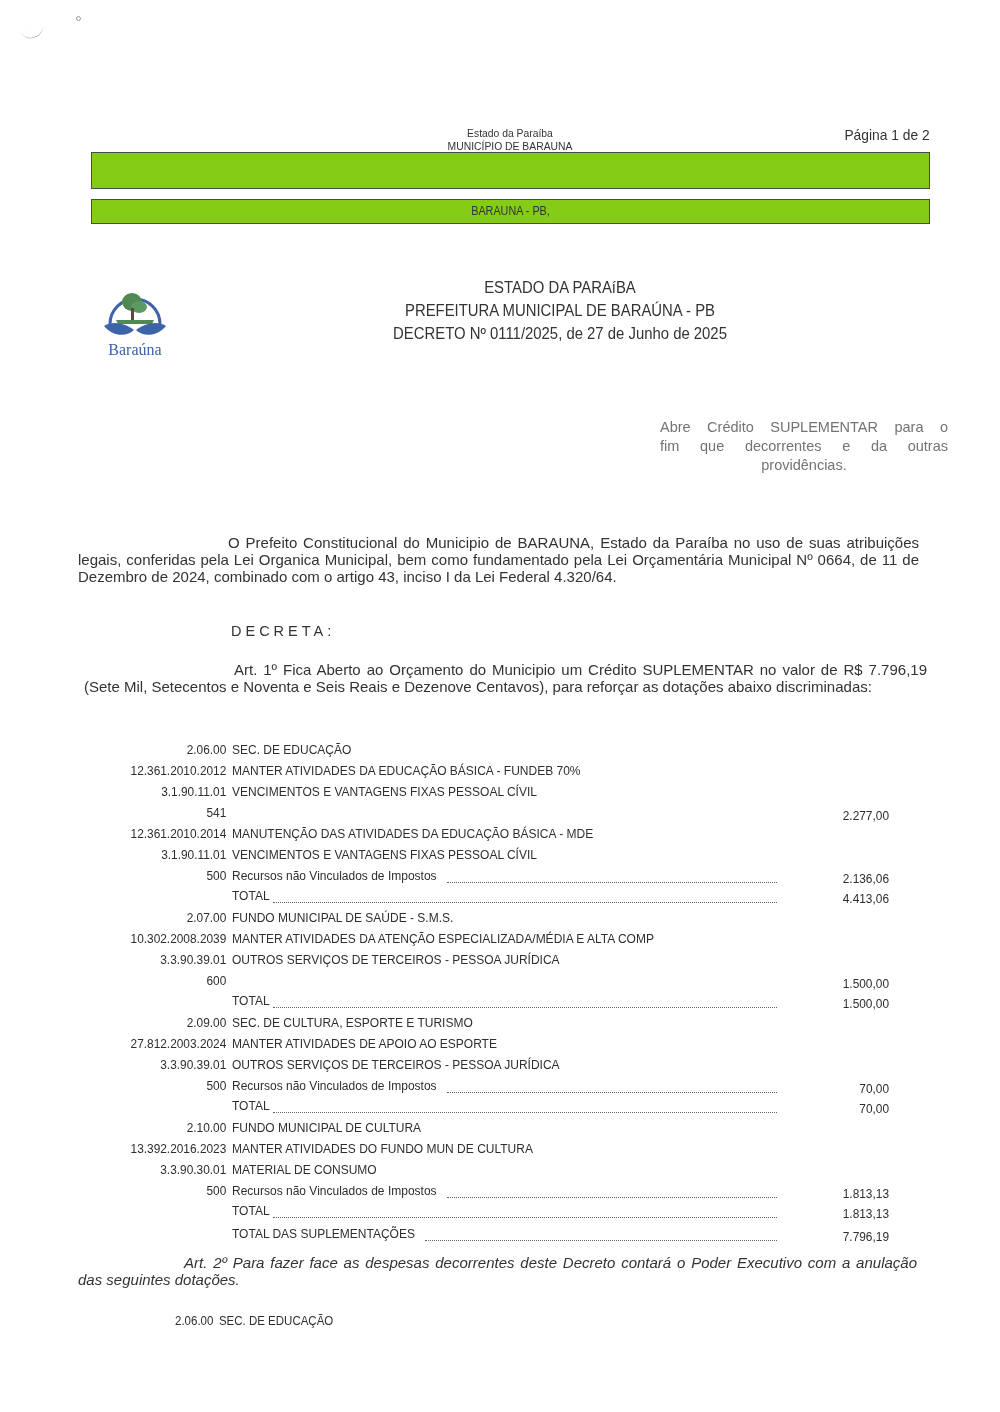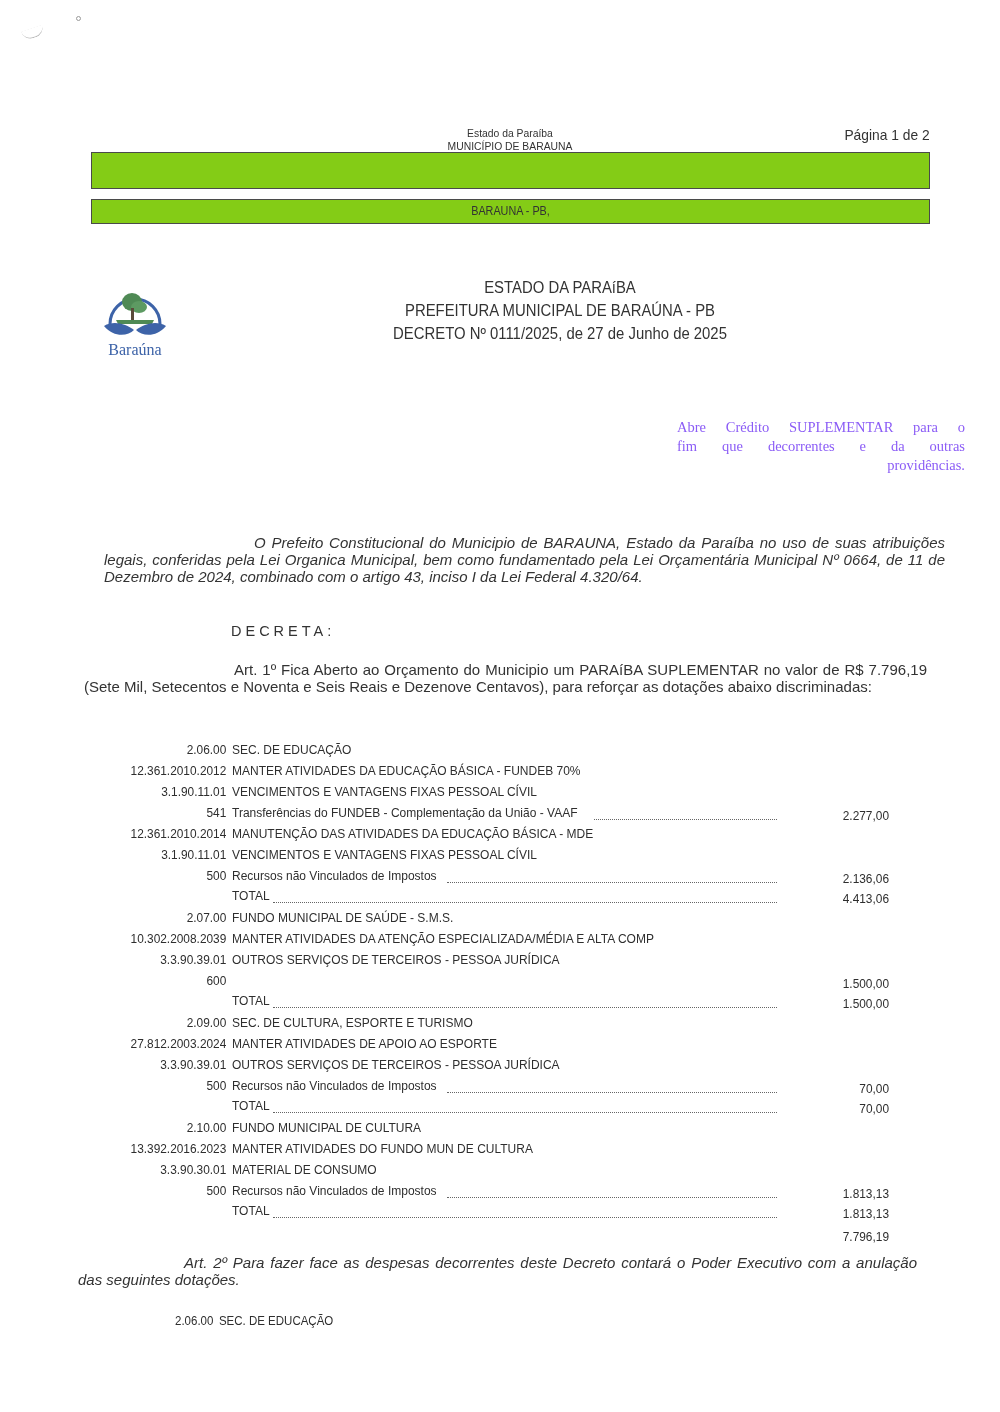--- a/index.html
+++ b/index.html
@@ -50,31 +50,31 @@
 
     
     .title-block {
       left: 340px; top: 276px; width: 440px; text-align: center;
       font-size: 16px; line-height: 23px; color: #333;
     }
     .title-block div { transform: scaleX(0.93); }
 
     
     .ementa {
-      left: 677px; top: 418px; width: 288px; font-size: 14.5px; line-height: 19px;
-      text-align: justify; color: #8b5cf6; font-family: Liberation Serif, serif;
-    }
-    .ementa .last { text-align: right; }
+      left: 660px; top: 418px; width: 288px; font-size: 14.5px; line-height: 19px;
+      text-align: justify; color: #737373;
+    }
+    .ementa .last { text-align: center; }
 
     .para {
       font-size: 15px; line-height: 17px; color: #333; text-align: justify;
       text-align-last: left;
     }
     .para .indent { display: inline-block; width: 150px; }
-    .intro { left: 104px; top: 534px; width: 841px; font-style: italic; }
+    .intro { left: 78px; top: 534px; width: 841px; }
     .art1 { left: 84px; top: 661px; width: 843px; }
     .art2 { left: 78px; top: 1254px; width: 839px; font-style: italic; }
 
     .decreta {
       left: 231px; top: 623px; font-size: 14.5px; letter-spacing: 4px; color: #333;
     }
 
     
     .budget { left: 100px; top: 741px; width: 800px; font-size: 12.5px; color: #2e2e2e; }
     .brow {
@@ -143,41 +143,37 @@
 <div class="abs ementa">
   <div style="text-align:justify;text-align-last:justify">Abre Crédito SUPLEMENTAR para o</div>
   <div style="text-align:justify;text-align-last:justify">fim que decorrentes e da outras</div>
   <div class="last">providências.</div>
 </div>
 
 <div class="abs para intro"><span class="indent"></span><span>O Prefeito Constitucional do Municipio de BARAUNA, Estado da Paraíba no uso de suas atribuições legais, conferidas pela Lei Organica Municipal, bem como fundamentado pela Lei Orçamentária Municipal Nº 0664, de 11 de Dezembro de 2024, combinado com o artigo 43, inciso I da Lei Federal 4.320/64.</span></div>
 
 <div class="abs decreta">DECRETA:</div>
 
-<div class="abs para art1"><span class="indent"></span><span>Art. 1º Fica Aberto ao Orçamento do Municipio um PARAíBA SUPLEMENTAR no valor de R$ 7.796,19 (Sete Mil, Setecentos e Noventa e Seis Reais e Dezenove Centavos), para reforçar as dotações abaixo discriminadas:</span></div>
+<div class="abs para art1"><span class="indent"></span><span>Art. 1º Fica Aberto ao Orçamento do Municipio um Crédito SUPLEMENTAR no valor de R$ 7.796,19 (Sete Mil, Setecentos e Noventa e Seis Reais e Dezenove Centavos), para reforçar as dotações abaixo discriminadas:</span></div>
 
 <div class="abs budget">
   <div class="brow" style="top:0px">
       <span class="code">2.06.00</span>
       <span class="desc">SEC. DE EDUCAÇÃO</span>
     </div>
   <div class="brow" style="top:21px">
       <span class="code">12.361.2010.2012</span>
       <span class="desc">MANTER ATIVIDADES DA EDUCAÇÃO BÁSICA - FUNDEB 70%</span>
     </div>
   <div class="brow" style="top:42px">
       <span class="code">3.1.90.11.01</span>
       <span class="desc">VENCIMENTOS E VANTAGENS FIXAS PESSOAL CÍVIL</span>
     </div>
   <div class="brow" style="top:63px">
       <span class="code">541</span>
-      <span class="leader">
-        <span class="desc">Transferências do FUNDEB - Complementação da União - VAAF</span>
-        <span class="dots"></span>
-      </span>
       <span class="amount lower">2.277,00</span>
     </div>
   <div class="brow" style="top:84px">
       <span class="code">12.361.2010.2014</span>
       <span class="desc">MANUTENÇÃO DAS ATIVIDADES DA EDUCAÇÃO BÁSICA - MDE</span>
     </div>
   <div class="brow" style="top:105px">
       <span class="code">3.1.90.11.01</span>
       <span class="desc">VENCIMENTOS E VANTAGENS FIXAS PESSOAL CÍVIL</span>
     </div>
@@ -275,20 +271,24 @@
   <div class="brow" style="top:461px">
       <span class="code"></span>
       <span class="leader">
         <span class="desc">TOTAL</span>
         <span class="dots"></span>
       </span>
       <span class="amount lower">1.813,13</span>
     </div>
   <div class="brow" style="top:484px">
       <span class="code"></span>
+      <span class="leader">
+        <span class="desc">TOTAL DAS SUPLEMENTAÇÕES</span>
+        <span class="dots"></span>
+      </span>
       <span class="amount lower">7.796,19</span>
     </div>
 </div>
 
 <div class="abs para art2"><span class="indent" style="width:106px"></span><span>Art. 2º Para fazer face as despesas decorrentes deste Decreto contará o Poder Executivo com a anulação das seguintes dotações.</span></div>
 
 <div class="abs art2-section">
   <span>2.06.00</span><span>SEC. DE EDUCAÇÃO</span>
 </div>
 

